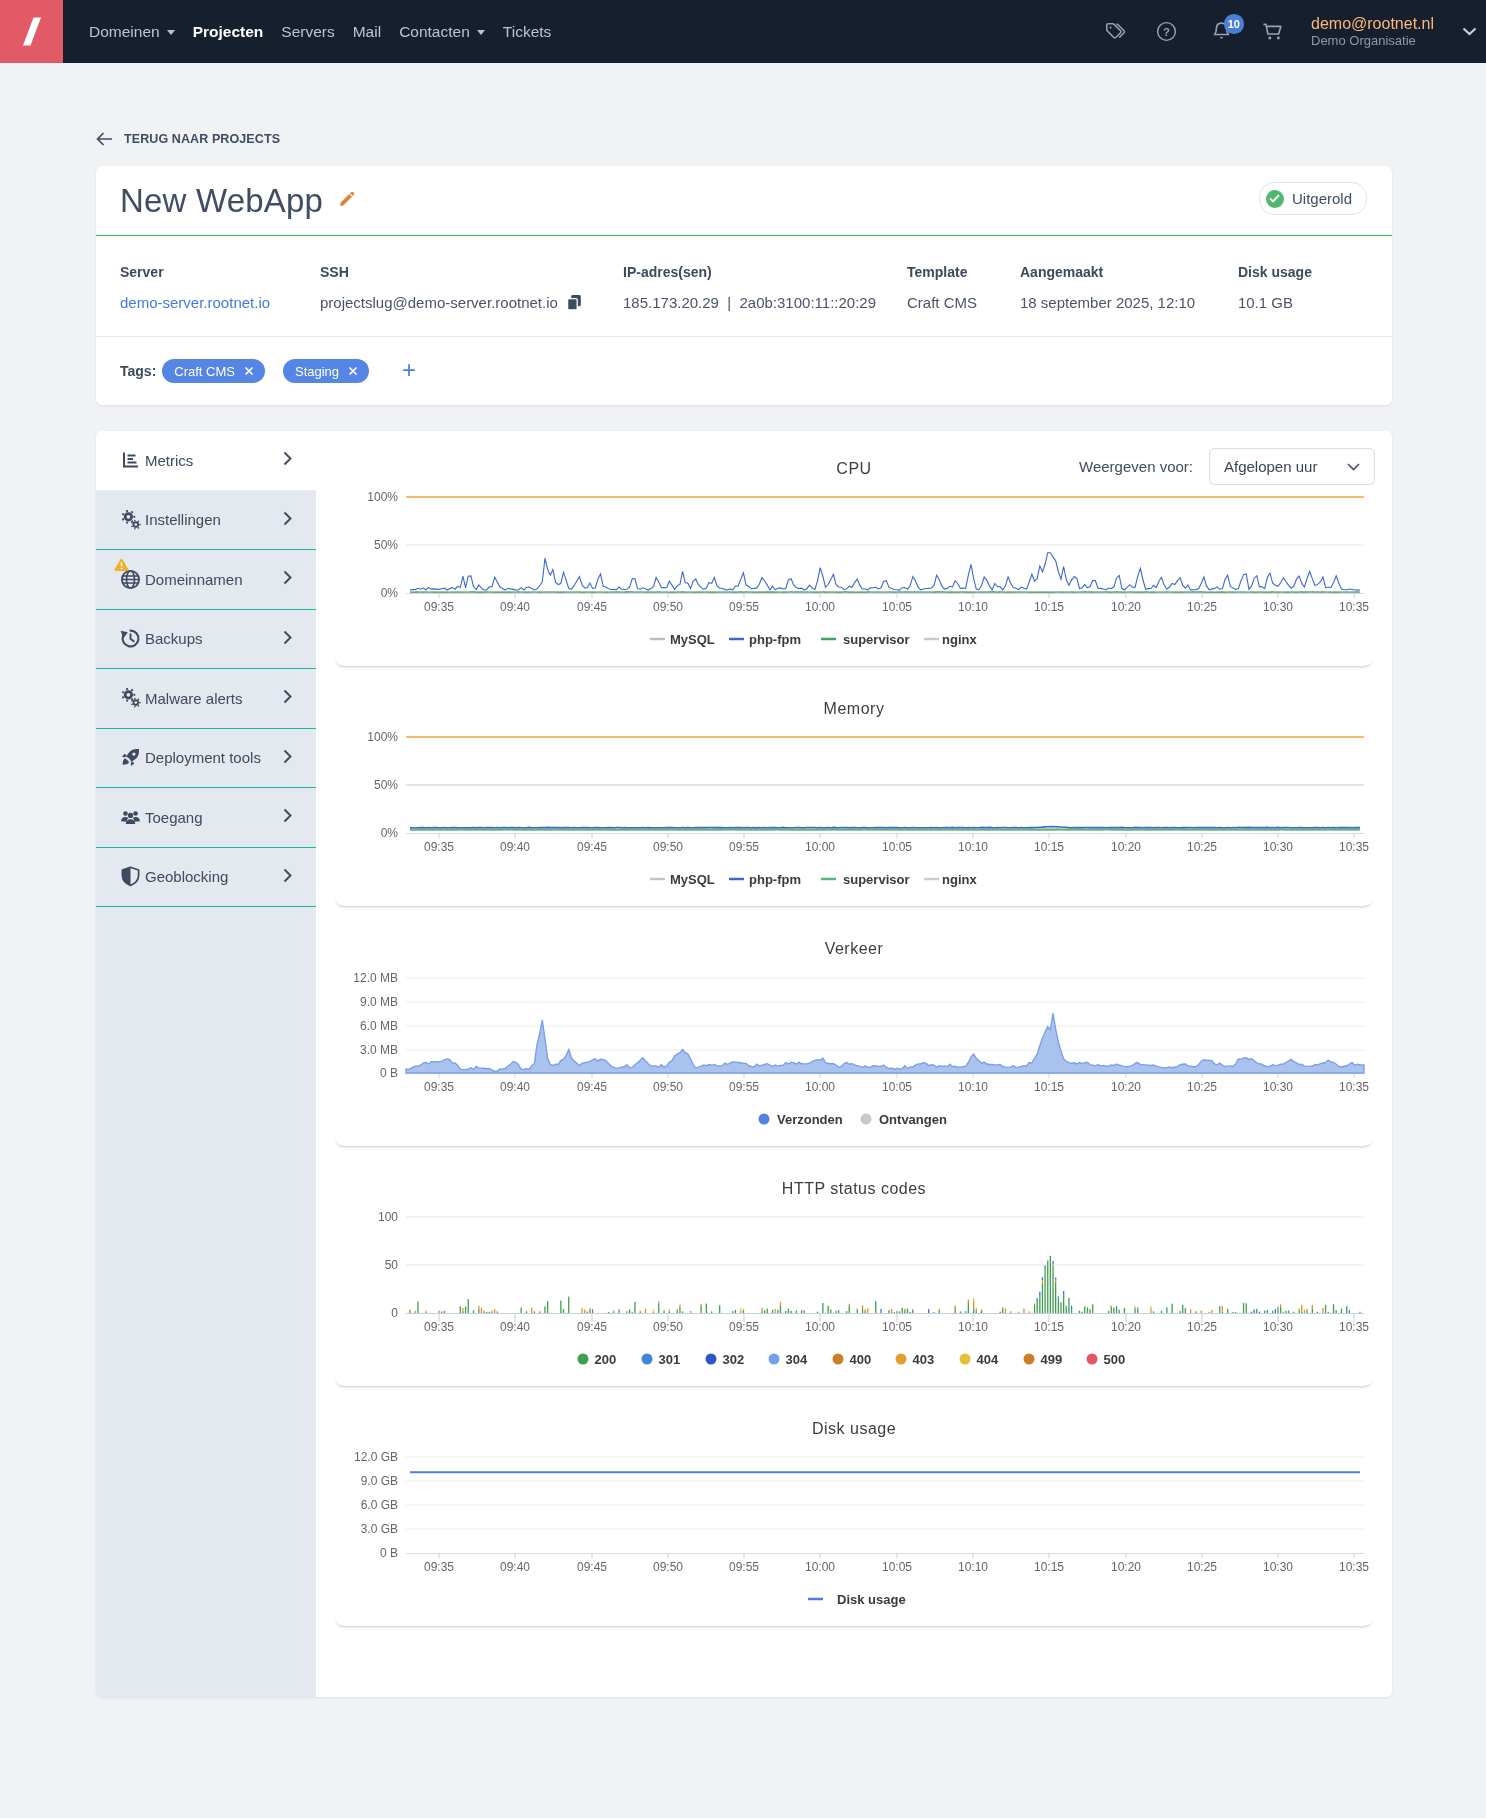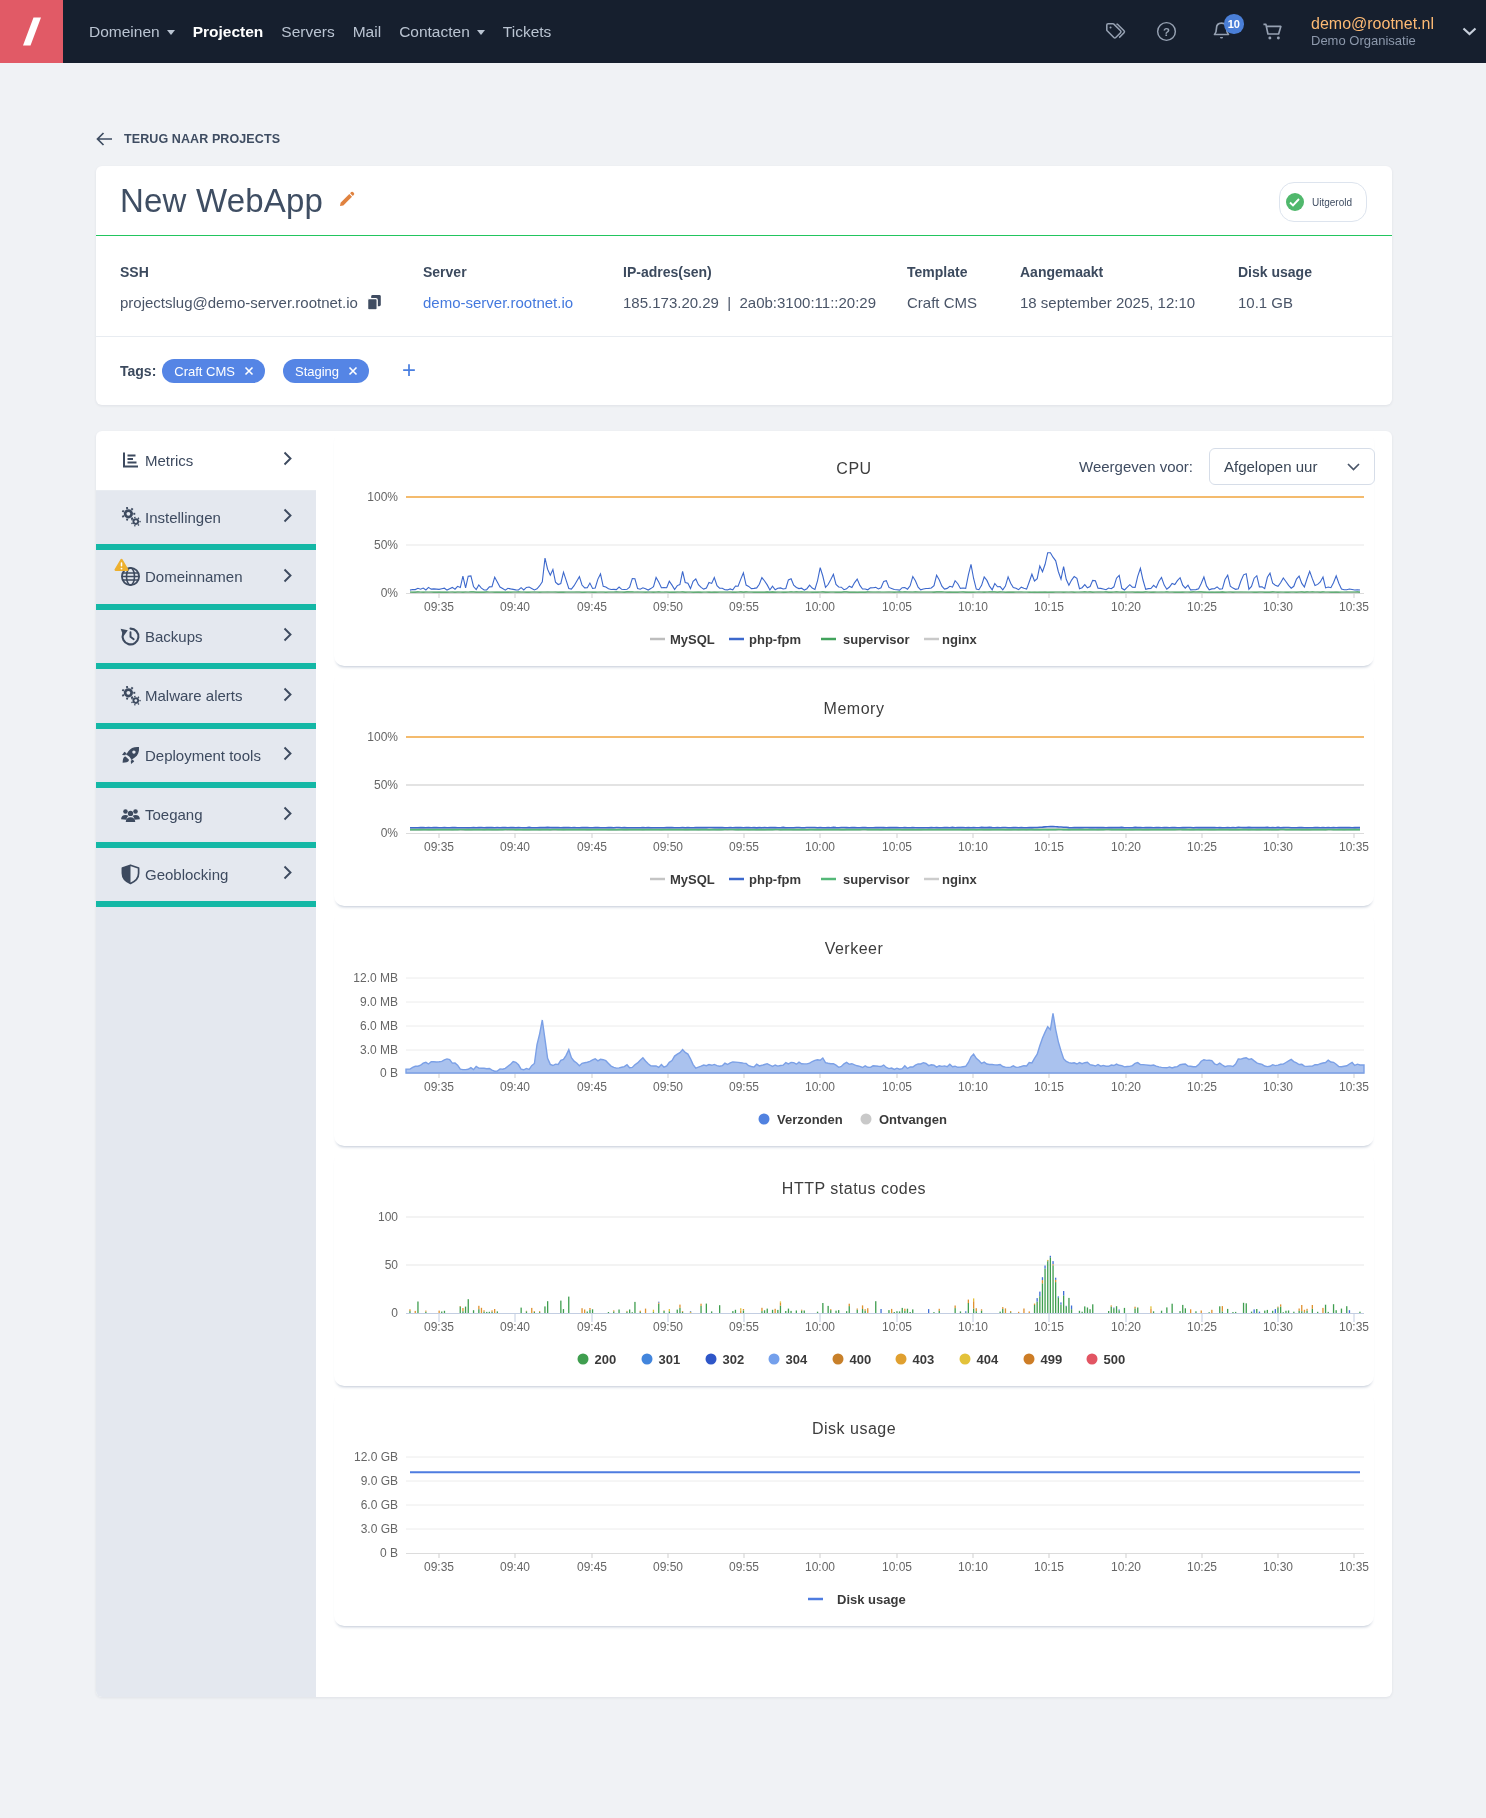--- a/index.html
+++ b/index.html
@@ -14,33 +14,33 @@
 .badge{position:absolute;top:-6px;left:14px;background:#4a7fd8;color:#fff;font-size:11px;font-weight:bold;border-radius:50%;width:19.5px;height:19.5px;display:flex;align-items:center;justify-content:center;}
 .user{margin-left:26px;text-align:left;width:138px;}
 .user .em{color:#fdba74;font-size:16px;}
 .user .org{color:#8d99ac;font-size:13px;}
 .page{width:1296px;margin:0 0 0 96px;}
 .back{margin-top:68px;height:16px;display:flex;align-items:center;gap:11px;color:#3e4c61;font-size:12.5px;font-weight:bold;letter-spacing:0.1px;}
 .card{background:#fff;border-radius:6px;box-shadow:0 1px 3px rgba(20,35,60,0.08);}
 .hcard{margin-top:19px;}
 .trow{height:70px;display:flex;align-items:center;padding:0 24px;border-bottom:1px solid #22c55e;position:relative;}
 .trow h1{font-size:33px;font-weight:400;color:#3f4e63;letter-spacing:0.2px;}
-.pill-state{position:absolute;right:25px;top:16px;height:40px;border:1px solid #dde4ee;border-radius:15px;display:flex;align-items:center;padding:0 14px 0 6px;gap:8px;font-size:10px;color:#3e4c61;}
+.pill-state{position:absolute;right:25px;top:16px;height:33px;border:1px solid #dde4ee;border-radius:15px;display:flex;align-items:center;padding:0 14px 0 6px;gap:8px;font-size:15px;color:#3e4c61;}
 .grn{width:18px;height:18px;border-radius:50%;background:#50b86c;display:flex;align-items:center;justify-content:center;}
 .irow{height:101px;display:flex;padding:28px 24px 0 24px;border-bottom:1px solid #e8ecf1;}
 .icol .lb{font-size:14px;font-weight:bold;color:#3c4a5e;margin-bottom:14px;}
 .icol .vl{font-size:15px;color:#4a5568;display:flex;align-items:center;gap:8px;}
 .icol .vl a{color:#4479de;text-decoration:none;}
 .tagrow{height:68px;display:flex;align-items:center;padding:0 24px;}
 .tagrow .lb{font-size:14px;font-weight:bold;color:#3c4a5e;margin-right:6px;}
 .tag{background:#5585e5;color:#fff;border-radius:12px;height:24px;display:inline-flex;align-items:center;padding:0 11px 0 12px;font-size:13px;gap:9px;margin-right:18px;}
 .plus{color:#4a7fe0;font-size:24px;font-weight:400;margin-left:15px;margin-top:-3px;}
 .mcard{margin-top:26px;height:1266px;display:flex;overflow:hidden;}
 .sbar{width:220px;background:#e4e8ef;flex-shrink:0;}
-.mi{height:59.5px;display:flex;align-items:center;padding:0 24px;border-bottom:6px solid #14b8a6;color:#3d4a5f;font-size:15px;position:relative;}
+.mi{height:59.5px;display:flex;align-items:center;padding:0 24px;border-bottom:1px solid #14b8a6;color:#3d4a5f;font-size:15px;position:relative;}
 .mi .ic{width:21px;display:flex;justify-content:center;margin-right:4px;flex-shrink:0;}
 .mi .ch{margin-left:auto;}
 .mi.on{background:#fff;border-bottom:1px solid #e8ecf1;}
 .warn{position:absolute;left:18px;top:8px;}
 .content{flex:1;position:relative;}
 .drop{position:absolute;top:17px;right:17px;display:flex;align-items:center;}
 .drop .lb{font-size:15px;color:#3f4c61;margin-right:16px;}
 .sel{width:166px;height:37px;border:1px solid #d6dde8;border-radius:6px;display:flex;align-items:center;padding:0 14px;font-size:15px;color:#3a4656;justify-content:space-between;}
 .panels{margin:0 18px;}
 .panel{height:235px;margin-bottom:5px;border-radius:10px;overflow:hidden;box-shadow:0 3px 3px -2px rgba(105,125,155,0.42);}
@@ -114,32 +114,32 @@
             <path d="M2.6 12.7 L11.3 4 l2.7 2.7 L5.3 15.4 2 16 Z" fill="#e0823f"></path>
             <path d="M12.1 3.2 l1.1-1.1 a1.3 1.3 0 0 1 1.8 0 l0.9 0.9 a1.3 1.3 0 0 1 0 1.8 L14.8 5.9 Z" fill="#e0823f"></path>
           </svg></span>
       <div class="pill-state"><span class="grn">
             <svg width="11" height="9" viewBox="0 0 11 9">
               <path d="M1 4.5 L4 7.5 10 1" stroke="#fff" stroke-width="1.9" fill="none"></path>
             </svg>
           </span>Uitgerold</div>
     </div>
     <div class="irow">
+      <div class="icol" style="width:200px;">
+          <div class="lb">Server</div>
+          <div class="vl">
+            <a href="#">demo-server.rootnet.io</a>
+          </div>
+        </div>
       <div class="icol" style="width:303px;">
           <div class="lb">SSH</div>
           <div class="vl">projectslug@demo-server.rootnet.io <svg width="16" height="17" viewBox="0 0 16 17">
               <rect x="5.2" y="1" width="9.6" height="11.2" rx="1.4" fill="#3f4c61"></rect>
               <rect x="1.6" y="4.6" width="9.6" height="11.2" rx="1.4" fill="#3f4c61" stroke="#fff" stroke-width="1.3"></rect>
             </svg></div>
-        </div>
-      <div class="icol" style="width:200px;">
-          <div class="lb">Server</div>
-          <div class="vl">
-            <a href="#">demo-server.rootnet.io</a>
-          </div>
         </div>
       <div class="icol" style="width:284px;">
           <div class="lb">IP-adres(sen)</div>
           <div class="vl">185.173.20.29&nbsp; | &nbsp;2a0b:3100:11::20:29</div>
         </div>
       <div class="icol" style="width:113px;">
           <div class="lb">Template</div>
           <div class="vl">Craft CMS</div>
         </div>
       <div class="icol" style="width:218px;">

